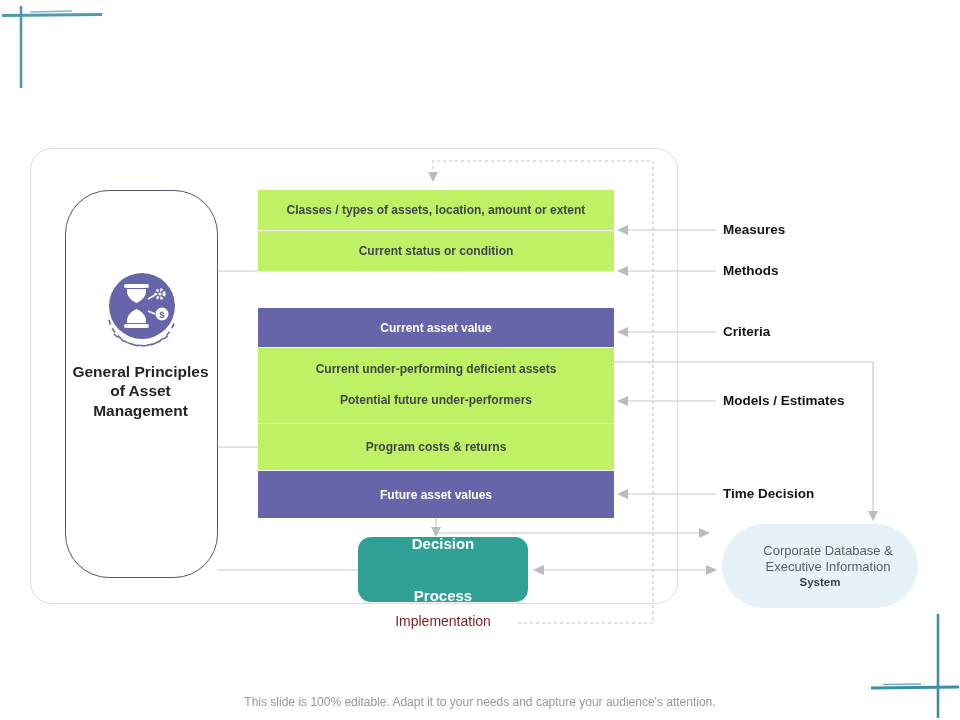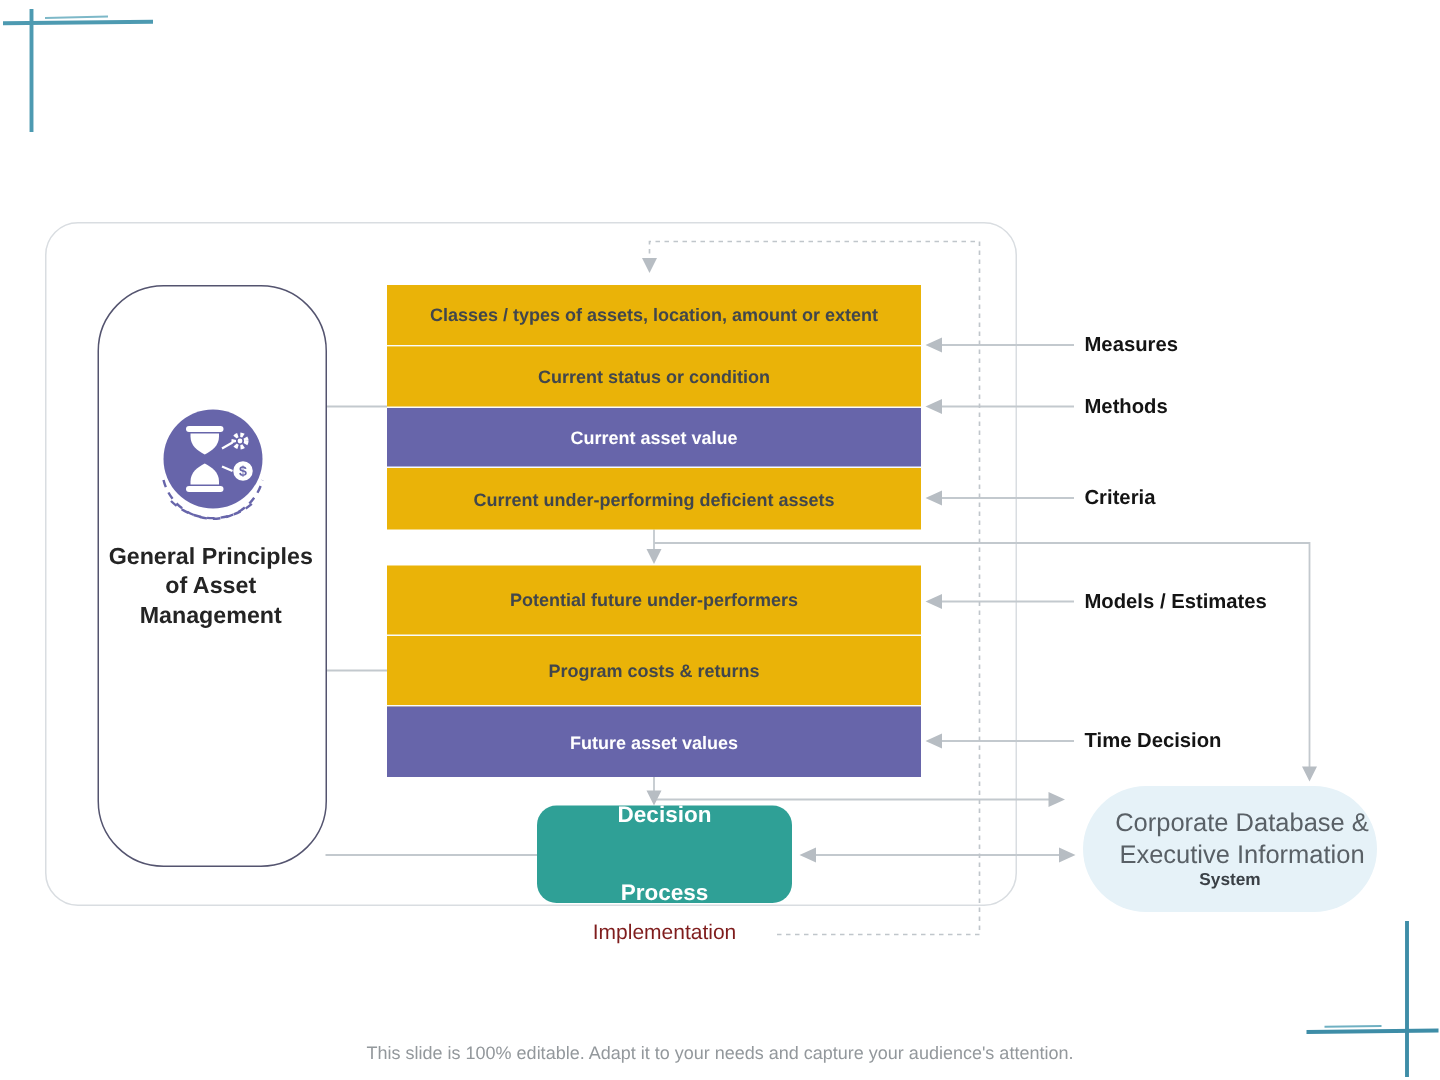--- a/index.html
+++ b/index.html
@@ -21,48 +21,48 @@
     border:1.6px solid #54546f;border-radius:44px;background:#fff;z-index:2;
   }
   .pill-icon{left:98px;top:270px;width:96px;height:94px;z-index:3;}
   .pill-label{
     left:70px;top:362px;width:141px;text-align:center;z-index:3;
     font-weight:700;font-size:15.5px;line-height:1.25;color:#242424;
   }
   .stack{left:258px;width:356px;z-index:2;}
   .row{
     width:356px;display:flex;align-items:center;justify-content:center;
-    background:#eab308;border-bottom:1px solid #f7fbfd;box-sizing:border-box;
+    background:#bef264;border-bottom:1px solid #f7fbfd;box-sizing:border-box;
     font-size:12px;font-weight:700;color:#41464c;text-align:center;
   }
   .row:last-child{border-bottom:none;}
   .row.hl{background:#6765aa;color:#ffffff;}
   .upper .row{height:41px;}
-  .upper .row:nth-child(3){height:40px;}
+  .upper .row:nth-child(3){height:40px;margin-top:36px;}
   .lower .row{height:47px;}
   .rlabel{
     left:723px;height:18px;line-height:18px;font-size:13.5px;font-weight:700;
     color:#141414;z-index:2;white-space:nowrap;
   }
   .decision{
     left:358px;top:537px;width:170px;height:65px;border-radius:13px;
     background:#2fa096;color:#ffffff;display:flex;flex-direction:column;
     align-items:center;justify-content:center;font-weight:700;font-size:15px;
     line-height:1.3;z-index:2;gap:32px;
   }
   .implementation{
     left:358px;top:613px;width:170px;text-align:center;
     font-weight:400;font-size:14px;color:#7f1d1d;z-index:2;
   }
   .dbbox{
     left:722px;top:524px;width:196px;height:84px;border-radius:42px;
     background:#e6f2f8;display:flex;flex-direction:column;align-items:center;
     justify-content:center;z-index:2;text-align:center;
   }
-  .dbbox .l{font-size:17px;color:#596066;line-height:1.25;margin-left:16px;}
+  .dbbox .l{font-size:13px;color:#596066;line-height:1.25;margin-left:16px;}
   .dbbox .b{font-size:11.5px;color:#3a4046;font-weight:700;line-height:1.25;}
   .footer{
     left:0;right:0;top:695px;text-align:center;font-size:12px;color:#93989c;
   }
   .overlay{left:0;top:0;z-index:1;pointer-events:none;}
   .deco{pointer-events:none;z-index:4;}
 </style>
 </head>
 <body>
 

